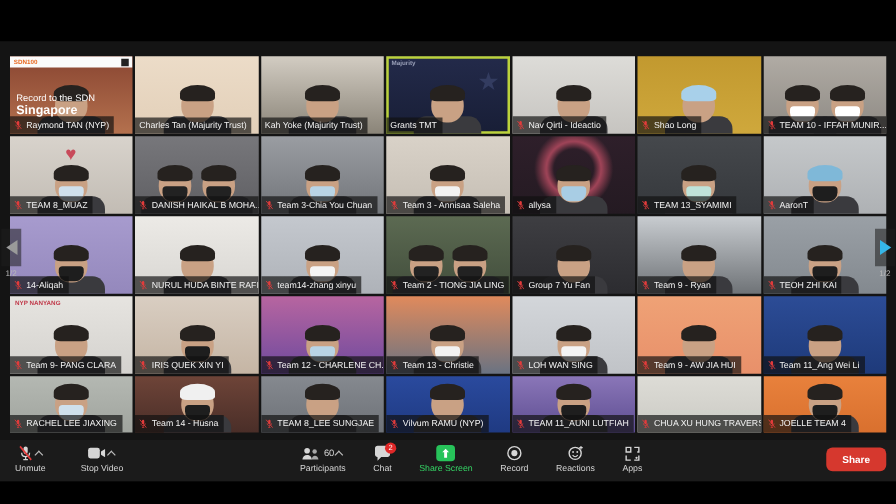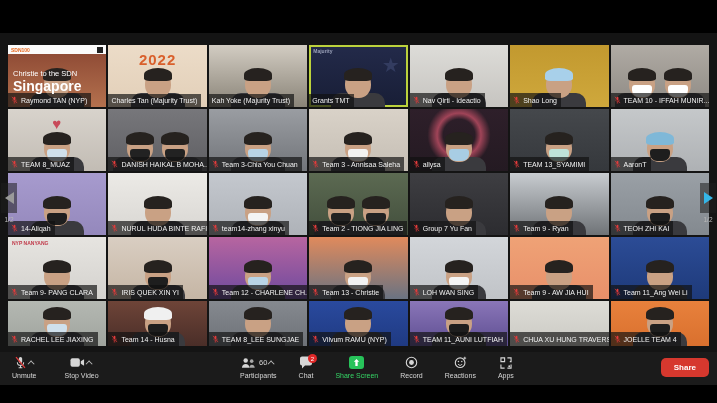--- a/index.html
+++ b/index.html
@@ -31,21 +31,21 @@
   .art-text { position:absolute; top:6px; left:0; right:0; text-align:center;
               font-weight:bold; font-size:15px; letter-spacing:1px; }
   .logo-text { position:absolute; top:3px; left:4px; font-size:5px; font-weight:bold; }
   .star-art { position:absolute; top:8px; right:8px; font-size:20px; }
   .tile-header { position:absolute; top:0; left:0; right:0; height:9px; background:#fbfbfb;
                  display:flex; align-items:center; justify-content:space-between; padding:0 3px; }
   .tile-header .hlogo { font-size:5px; font-weight:bold; color:#e8681f; }
   .tile-header .qr { width:6px; height:6px; background:#222; }
   .overlay-lines { position:absolute; left:5px; bottom:13px; color:#fff; }
   .overlay-lines .l1 { font-size:7.5px; }
-  .overlay-lines .l2 { font-size:14px; font-weight:bold; }
+  .overlay-lines .l2 { font-size:10px; font-weight:bold; }
 
   
   .pager { position:absolute; width:18px; text-align:center; top:150px; }
   .pager .btn { width:16px; height:30px; display:flex; align-items:center; justify-content:center;
                 background:rgba(30,30,30,0.55); margin:0 auto; cursor:pointer; }
   .pager .cap { font-size:6.5px; color:#b8b8b8; margin-top:3px; }
   #pager-left { left:0; } #pager-right { right:0; }
   .tri-l { width:0; height:0; border-top:6px solid transparent; border-bottom:6px solid transparent;
            border-right:9px solid #9a9a9a; }
   .tri-r { width:0; height:0; border-top:6px solid transparent; border-bottom:6px solid transparent;
@@ -95,26 +95,25 @@
           <path d="M1.6 1l8.8 10.8" stroke="#e23b3b" stroke-width="1.2"></path>
         </svg>
       </span>
       <span class="pname">Raymond TAN (NYP)</span>
     </div>
   <div class="tile-header">
             <span class="hlogo">SDN100</span>
             <span class="qr"></span>
           </div>
           <div class="overlay-lines">
-            <div class="l1">Christie to the SDN</div>
+            <div class="l1">Record to the SDN</div>
             <div class="l2">Singapore</div>
           </div>
         </div>
         <div class="tile" style="background: linear-gradient(rgb(236, 220, 200), rgb(226, 207, 184));">
-          <div class="art-text" style="color: rgb(217, 95, 43);">2022</div>
           <div class="person">
             <div class="head">
               <div class="hair" style="background: rgb(38, 34, 31);"></div>
             </div>
             <div class="body"></div>
           </div>
     <div class="name-tag">
 
       <span class="pname">Charles Tan (Majurity Trust)</span>
     </div>

